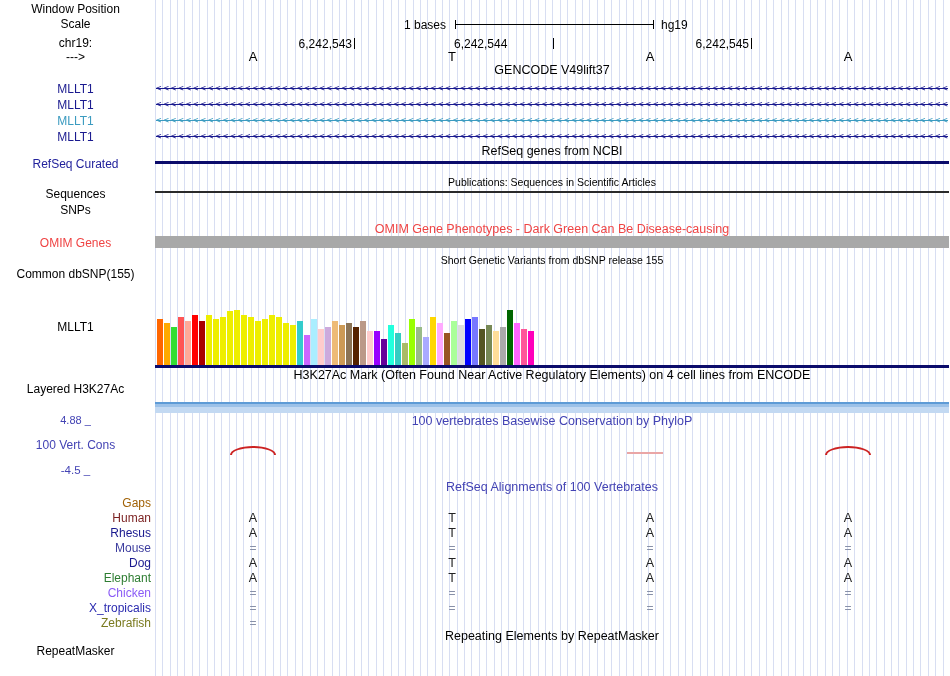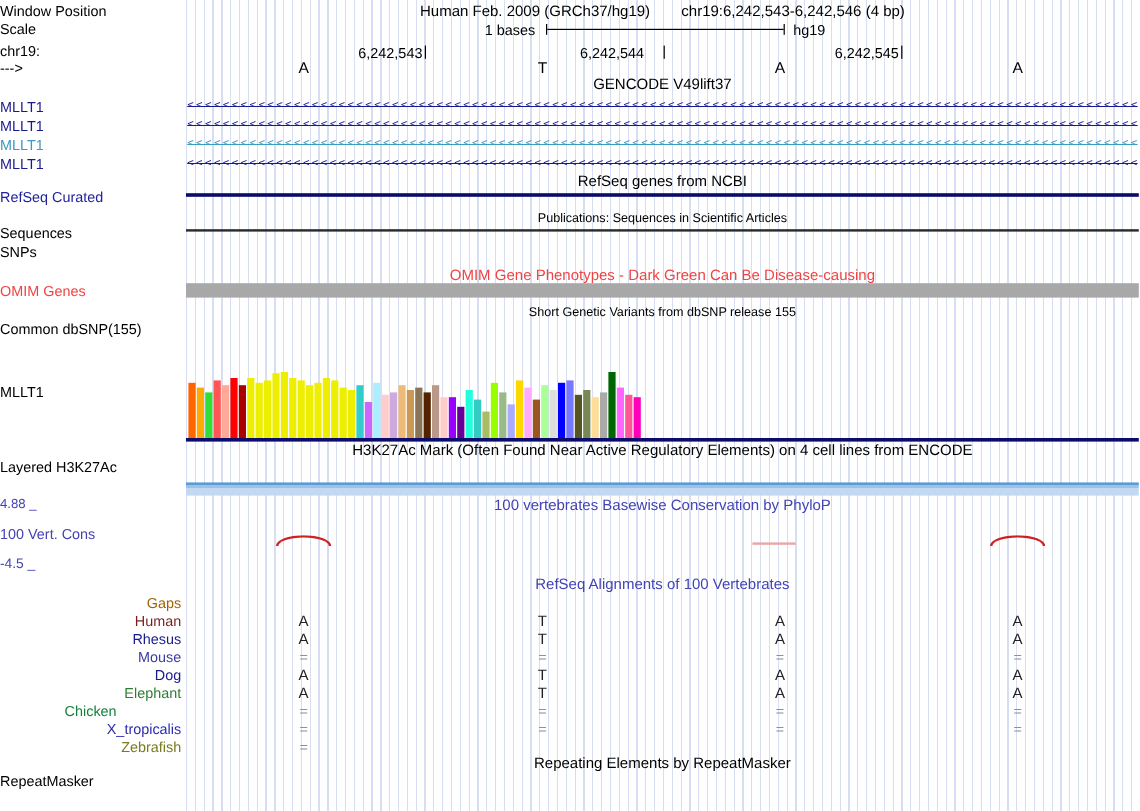--- a/index.html
+++ b/index.html
@@ -1,20 +1,20 @@
 <!DOCTYPE html>
 <html><head>
 <meta charset="utf-8">
 <style>
   * { margin:0; padding:0; box-sizing:border-box; }
   body { font-family:"Liberation Sans", sans-serif; background:#fff; }
   #browser { position:relative; width:950px; height:676px; background:#fff; overflow:hidden; font-size:12px; color:#000; cursor:default; }
   .gridlines { position:absolute; left:155px; top:0; width:794px; height:676px;
     background-image:repeating-linear-gradient(to right, #D8DEF2 0 1px, transparent 1px 7.36px); }
-  .left-label { position:absolute; left:0; width:151px; text-align:left; font-size:12px; line-height:13px; white-space:nowrap; }
+  .left-label { position:absolute; left:0; width:151px; text-align:center; font-size:12px; line-height:13px; white-space:nowrap; }
   .title { position:absolute; left:155px; width:794px; text-align:center; font-size:12.5px; line-height:13px; white-space:nowrap; }
   .title.small { font-size:10.5px; }
   .navy { color:#22229C; }
   .green { color:#ef4444; }
   .blue  { color:#4343B4; }
   .tick { position:absolute; width:1px; height:11px; background:#000; }
   .base { position:absolute; transform:translateX(-50%); font-size:13px; line-height:13px; }
   .hline { position:absolute; left:155px; width:794px; }
   .gene-row { position:absolute; left:0; width:100%; height:16px; }
   .gene-row .left-label { top:2px; }
@@ -34,35 +34,32 @@
   .scale-bar { position:absolute; top:20px; left:455px; width:199px; height:9px; border-left:1px solid #000; border-right:1px solid #000; }
   .scale-bar .mid { position:absolute; top:4px; left:0; right:0; height:1px; background:#000; }
 </style>
 </head>
 <body>
 
 <div id="browser">
   <div class="gridlines"></div>
 
   <div class="left-label" style="top:3px">Window Position</div>
-  <div class="title" style="top:3px">
-    <span>Human Feb. 2009 (GRCh37/hg19)</span><span style="display:inline-block;width:26px"></span><span>chr19:6,242,543-6,242,546 (4 bp)</span>
-  </div>
 
   <div class="left-label" style="top:18px">Scale</div>
   <span style="position:absolute;top:18px;left:330px;width:116px;text-align:right">1 bases</span>
   <div class="scale-bar">
       <div class="mid"></div>
     </div>
   <span style="position:absolute;top:18px;left:661px">hg19</span>
 
   <div class="left-label" style="top:37px">chr19:</div>
   <span style="position:absolute;top:37px;left:272px;width:80px;text-align:right">6,242,543</span>
   <div class="tick" style="top:38px;left:354px"></div>
-  <span style="position:absolute;top:37px;left:470px;width:80px;text-align:center">6,242,544</span>
+  <span style="position:absolute;top:37px;left:454px;width:80px;text-align:left">6,242,544</span>
   <div class="tick" style="top:38px;left:553px"></div>
   <span style="position:absolute;top:37px;left:669px;width:80px;text-align:right">6,242,545</span>
   <div class="tick" style="top:38px;left:751px"></div>
 
   <div class="left-label" style="top:51px">---&gt;</div>
   <div style="position:absolute;top:50px;left:0;width:100%;height:14px">
       <span class="base" style="left: 253px;">A</span>
       <span class="base" style="left: 452px;">T</span>
       <span class="base" style="left: 650px;">A</span>
       <span class="base" style="left: 848px;">A</span>
@@ -210,21 +207,21 @@
         <span class="mz-cell" style="left: 848px;">A</span>
       </div>
       <div class="mz-row" style="top: 571px;">
         <span class="mz-label" style="color: rgb(46, 125, 50);">Elephant</span>
         <span class="mz-cell" style="left: 253px;">A</span>
         <span class="mz-cell" style="left: 452px;">T</span>
         <span class="mz-cell" style="left: 650px;">A</span>
         <span class="mz-cell" style="left: 848px;">A</span>
       </div>
       <div class="mz-row" style="top: 586px;">
-        <span class="mz-label" style="color: #15803d; text-align: center;">Chicken</span>
+        <span class="mz-label" style="color: #8b5cf6;">Chicken</span>
         <span class="mz-cell eq" style="left: 253px;">=</span>
         <span class="mz-cell eq" style="left: 452px;">=</span>
         <span class="mz-cell eq" style="left: 650px;">=</span>
         <span class="mz-cell eq" style="left: 848px;">=</span>
       </div>
       <div class="mz-row" style="top: 601px;">
         <span class="mz-label" style="color: rgb(43, 43, 176);">X_tropicalis</span>
         <span class="mz-cell eq" style="left: 253px;">=</span>
         <span class="mz-cell eq" style="left: 452px;">=</span>
         <span class="mz-cell eq" style="left: 650px;">=</span>

